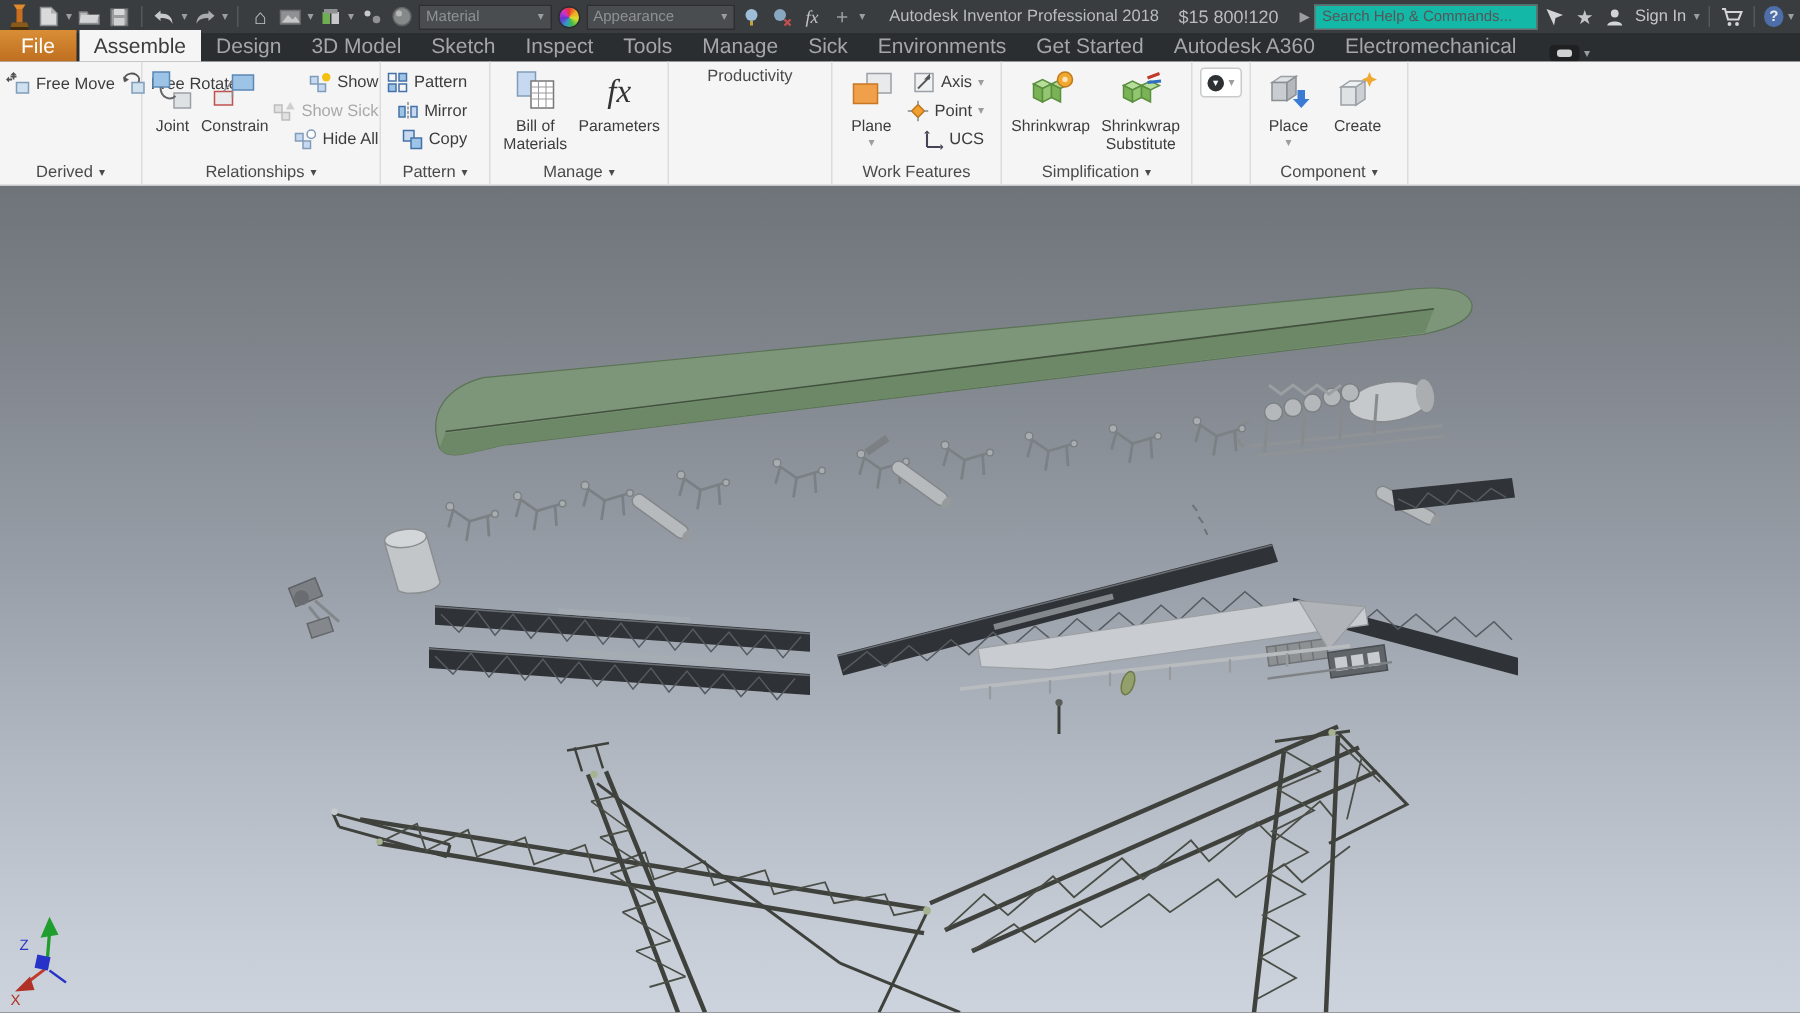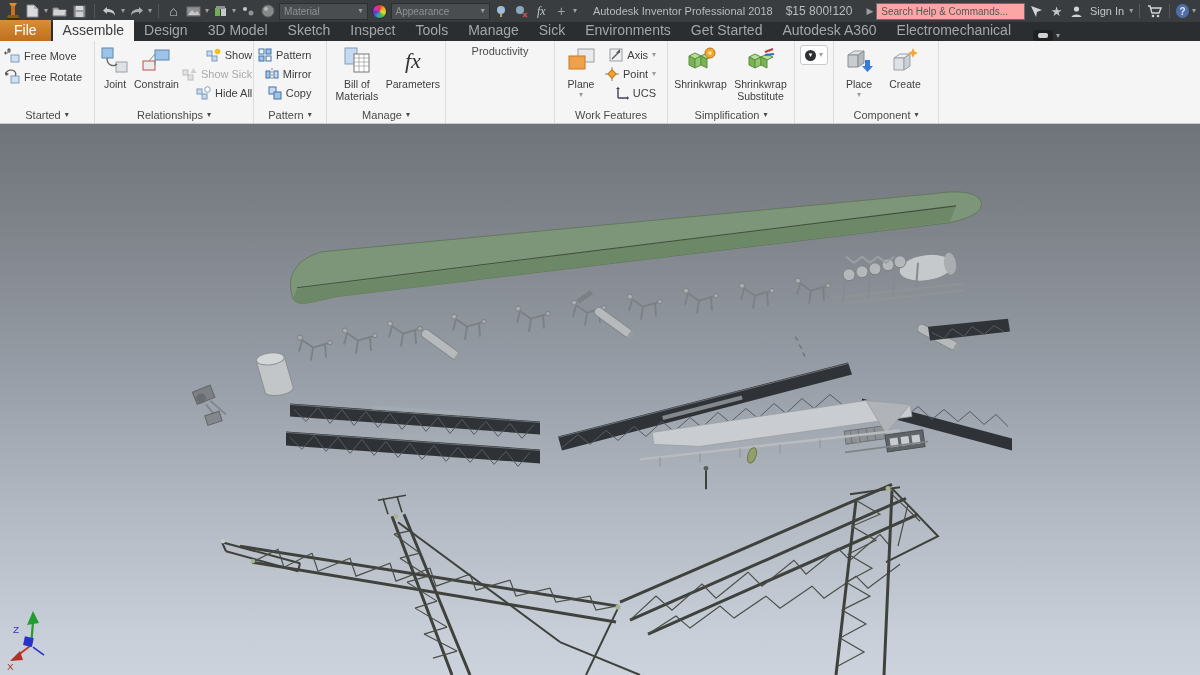--- a/index.html
+++ b/index.html
@@ -15,21 +15,21 @@
   .vsep{width:1px;height:14px;background:#55585a;margin:0 3px;flex:0 0 auto;}
   .combo{height:15px;background:#4a4d4f;border:1px solid #2c2e30;display:flex;align-items:center;
     padding:0 4px;gap:4px;color:#8f9294;font-size:10px;}
   .combo .caret{margin-left:auto}
   .combo.material{width:86px}
   .combo.appearance{width:98px}
   .wheel{width:13px;height:13px;border-radius:50%;border:1px solid #2c2e30;
     background:conic-gradient(#e33,#ea2,#dd3,#4b4,#39c,#63c,#c3c,#e33);}
   .apptitle{white-space:nowrap;color:#b9bbbc;font-size:11px;margin:0 10px;}
   .doctitle{white-space:nowrap;color:#b9bbbc;font-size:12px;margin-right:8px;}
-  .searchbox{width:152px;height:15px;background:#fca5a5;border:1px solid #6a6d70;
+  .searchbox{width:152px;height:15px;background:#14b8a6;border:1px solid #6a6d70;
     color:#4e5154;font-size:10px;padding:0 4px;outline:none;}
   .searchbox::placeholder{color:#54575a;opacity:1;}
   .signin{color:#c3c5c6;margin:0 2px;white-space:nowrap;}
   .glyph{font-size:12px;color:#c3c5c6;line-height:1;}
   .helpdot{width:14px;height:14px;border-radius:50%;background:#4d6ea8;color:#e8eaec;
     font-size:10px;font-weight:bold;display:flex;align-items:center;justify-content:center;}
   .spacer{flex:1 1 auto;}
 
   
   .tabrow{height:19px;background:#2b2e30;display:flex;align-items:flex-end;flex:0 0 auto;}
@@ -220,40 +220,40 @@
       <span class="pill">
           <i></i>
         </span>
       <span class="caret">▾</span>
     </span>
   </div>
 
   <div class="ribbon">
 
     <div class="rgroup" style="width:86px">
-      <div class="content" style="flex-direction:column;gap:4px;padding-top:4px">
+      <div class="content" style="flex-direction:row;gap:4px;padding-top:4px">
         <span class="smallbtn">
           <svg width="16" height="16" viewBox="0 0 16 16">
             <path d="M5,1 v4 M3,3 h4 M1,5 l3,0" stroke="#555" stroke-width="1.2" fill="none"></path>
             <path d="M5,0 l2,2 h-4 z M0,5 l2,-2 v4 z" fill="#555"></path>
             <rect x="7" y="7" width="8" height="7" fill="#cfe0ef" stroke="#7f9db9"></rect>
           </svg>
           <span>Free Move</span>
         </span>
         <span class="smallbtn">
           <svg width="16" height="16" viewBox="0 0 16 16">
             <path d="M2,6 A5,4 0 1 1 7,9" stroke="#555" stroke-width="1.2" fill="none"></path>
             <path d="M1,3 l1,4 3,-2 z" fill="#555"></path>
             <rect x="7" y="7" width="8" height="7" fill="#cfe0ef" stroke="#7f9db9"></rect>
           </svg>
           <span>Free Rotate</span>
         </span>
       </div>
       <div class="glabel">
-        <span>Started</span>
+        <span>Derived</span>
         <span class="caret">▾</span>
       </div>
     </div>
 
     <div class="rgroup" style="width:150px">
       <div class="content">
         <div class="bigbtn" style="width:42px">
           <span class="ic">
             <svg width="30" height="30" viewBox="0 0 30 30">
               <rect x="2" y="2" width="11" height="10" fill="#9dc3e6" stroke="#5b88b5"></rect>

